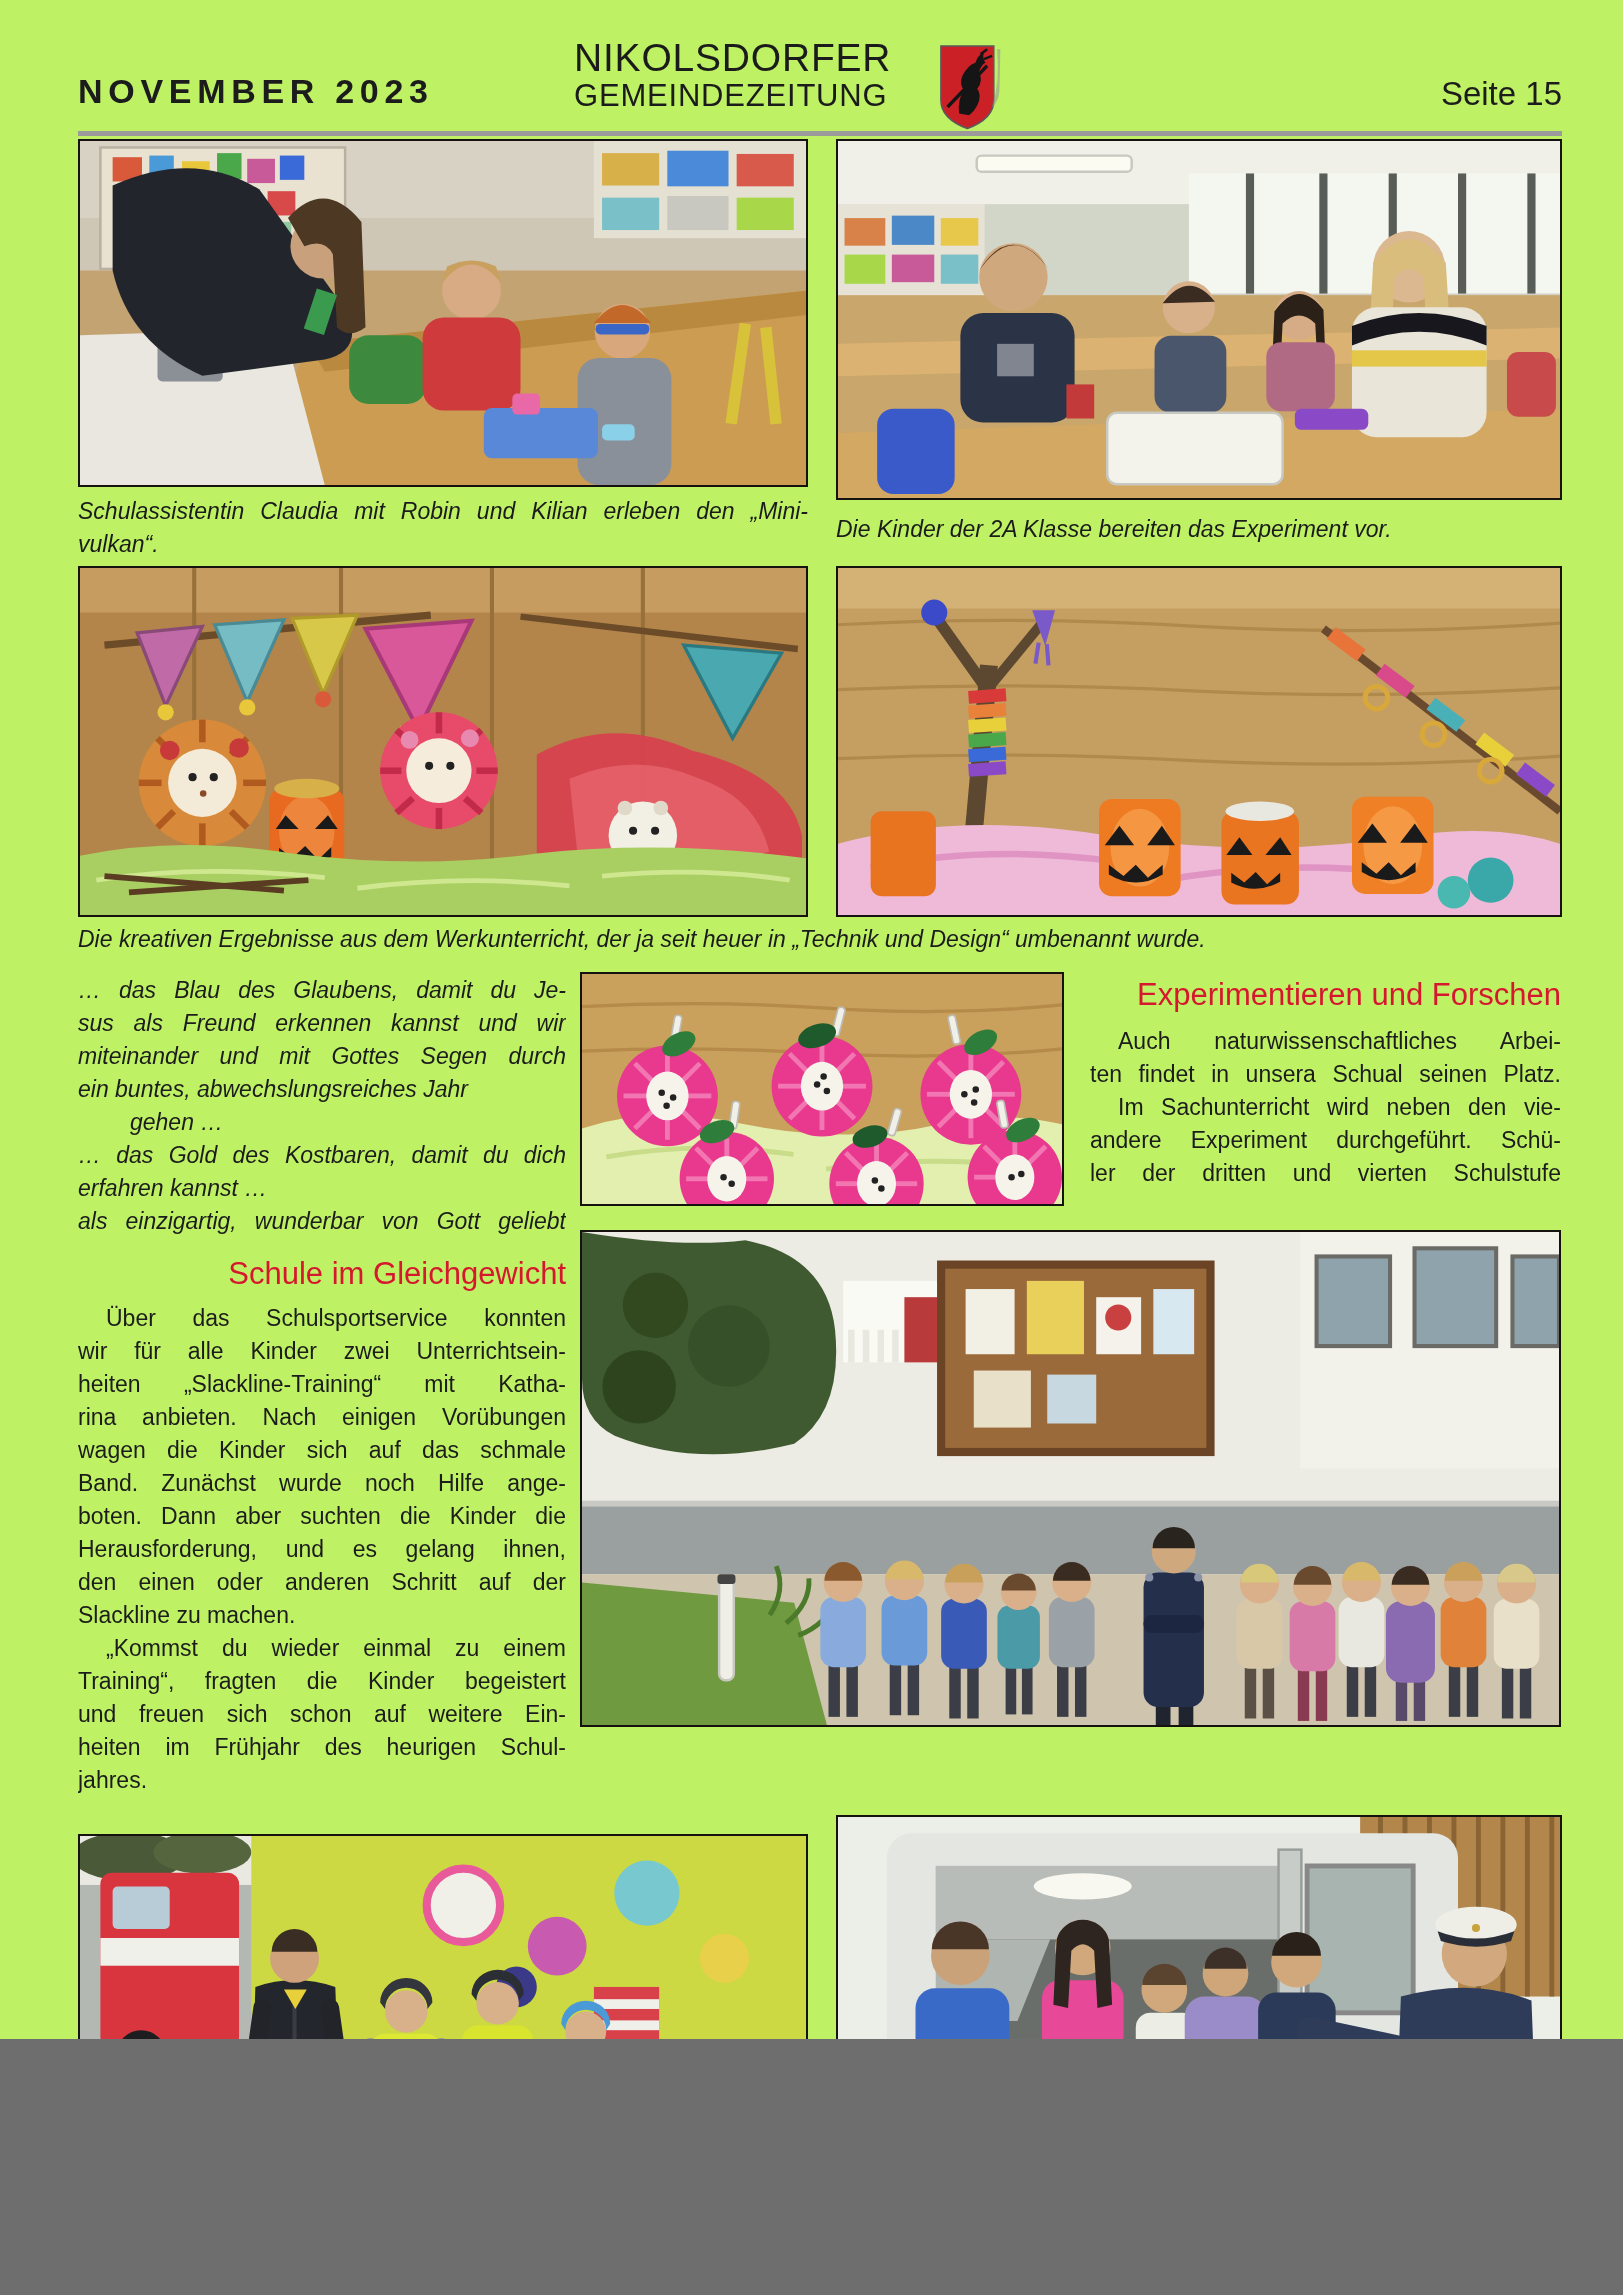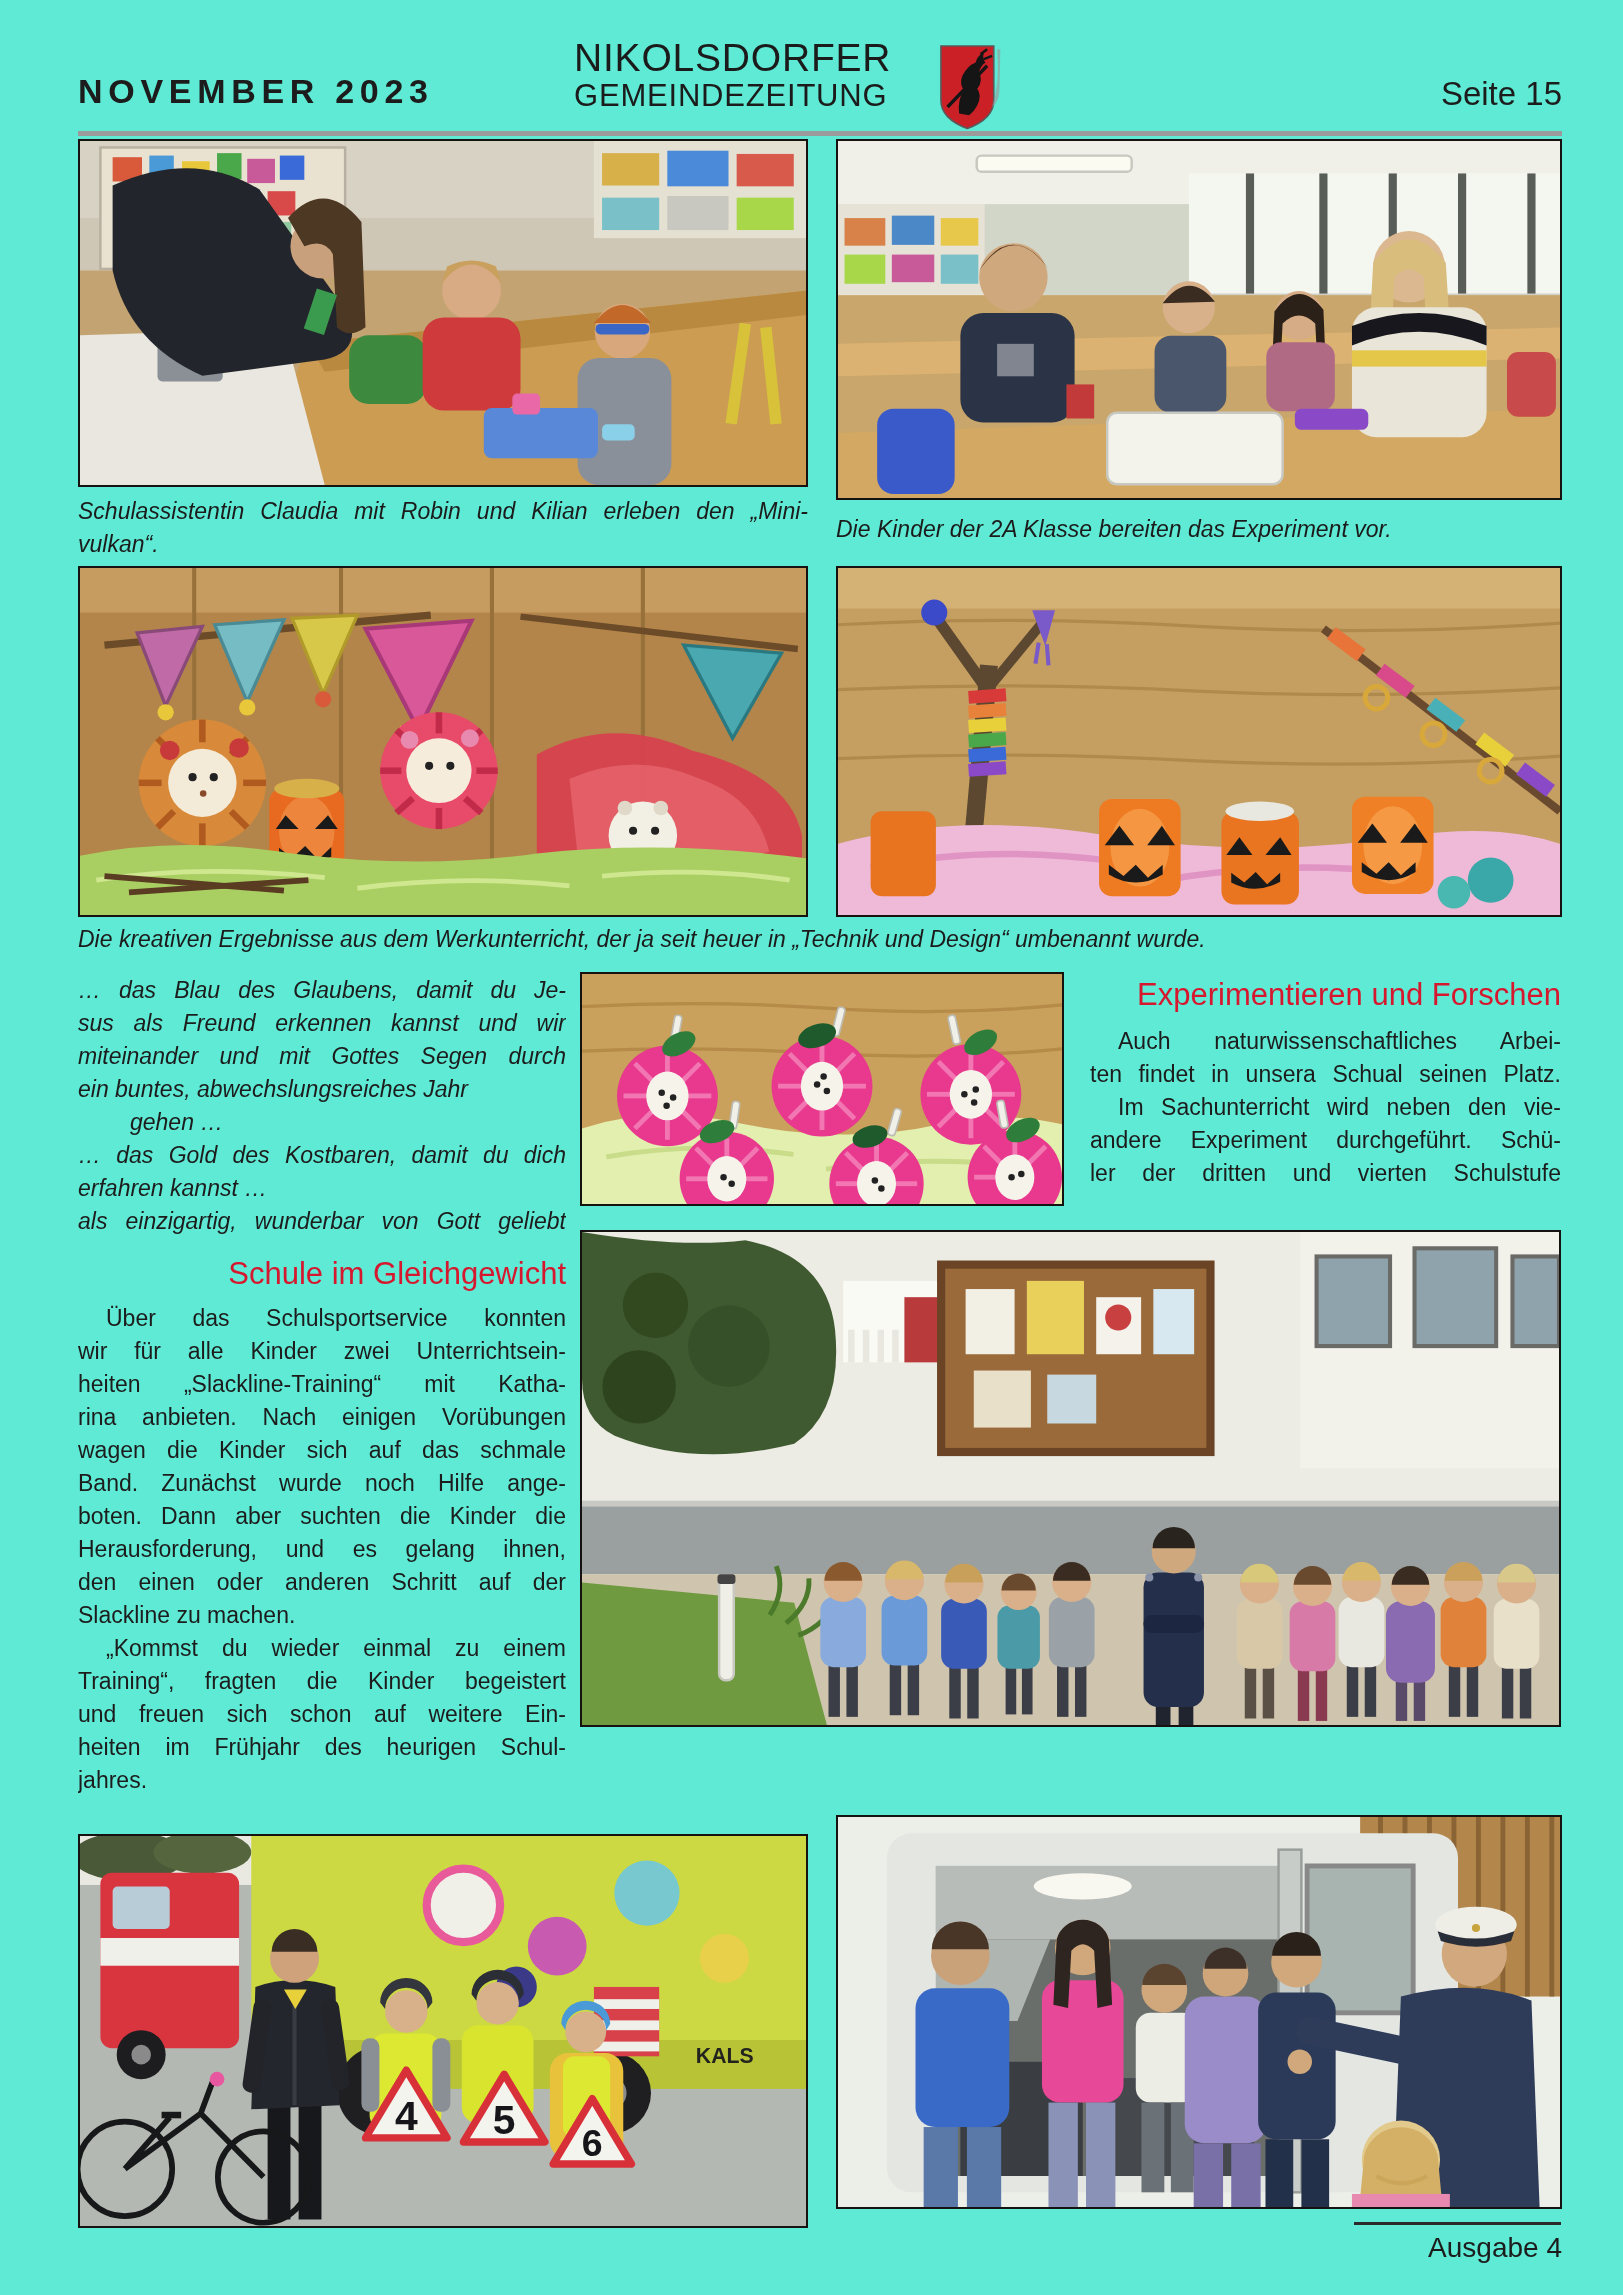--- a/index.html
+++ b/index.html
@@ -1,16 +1,16 @@
 <!DOCTYPE html>
 <html style="font-size:13px"><head>
 <meta charset="utf-8">
 <style>
   html,body{margin:0;padding:0;background:#6e6e6e;}
-  .page{position:relative;width:1623px;height:2295px;background:#5eead4;overflow:hidden;
+  .page{position:relative;width:1623px;height:2039px;background:#bef264;overflow:hidden;
         font-family:"Liberation Sans",sans-serif;color:#1c1c1c;}
   .abs{position:absolute;}
 
   
   .date{left:78px;top:72px;font-size:34px;font-weight:bold;letter-spacing:5.7px;}
   .masthead{left:574px;top:37px;width:354px;text-align:left;line-height:1.08;}
   .m1{font-size:39px;letter-spacing:0.8px;color:#1b1b1b;}
   .m2{font-size:31px;letter-spacing:0.8px;color:#1b1b1b;}
   .crest{left:936px;top:41px;width:66px;height:92px;}
   .pagenum{left:1230px;top:75px;width:332px;text-align:right;font-size:33px;}

